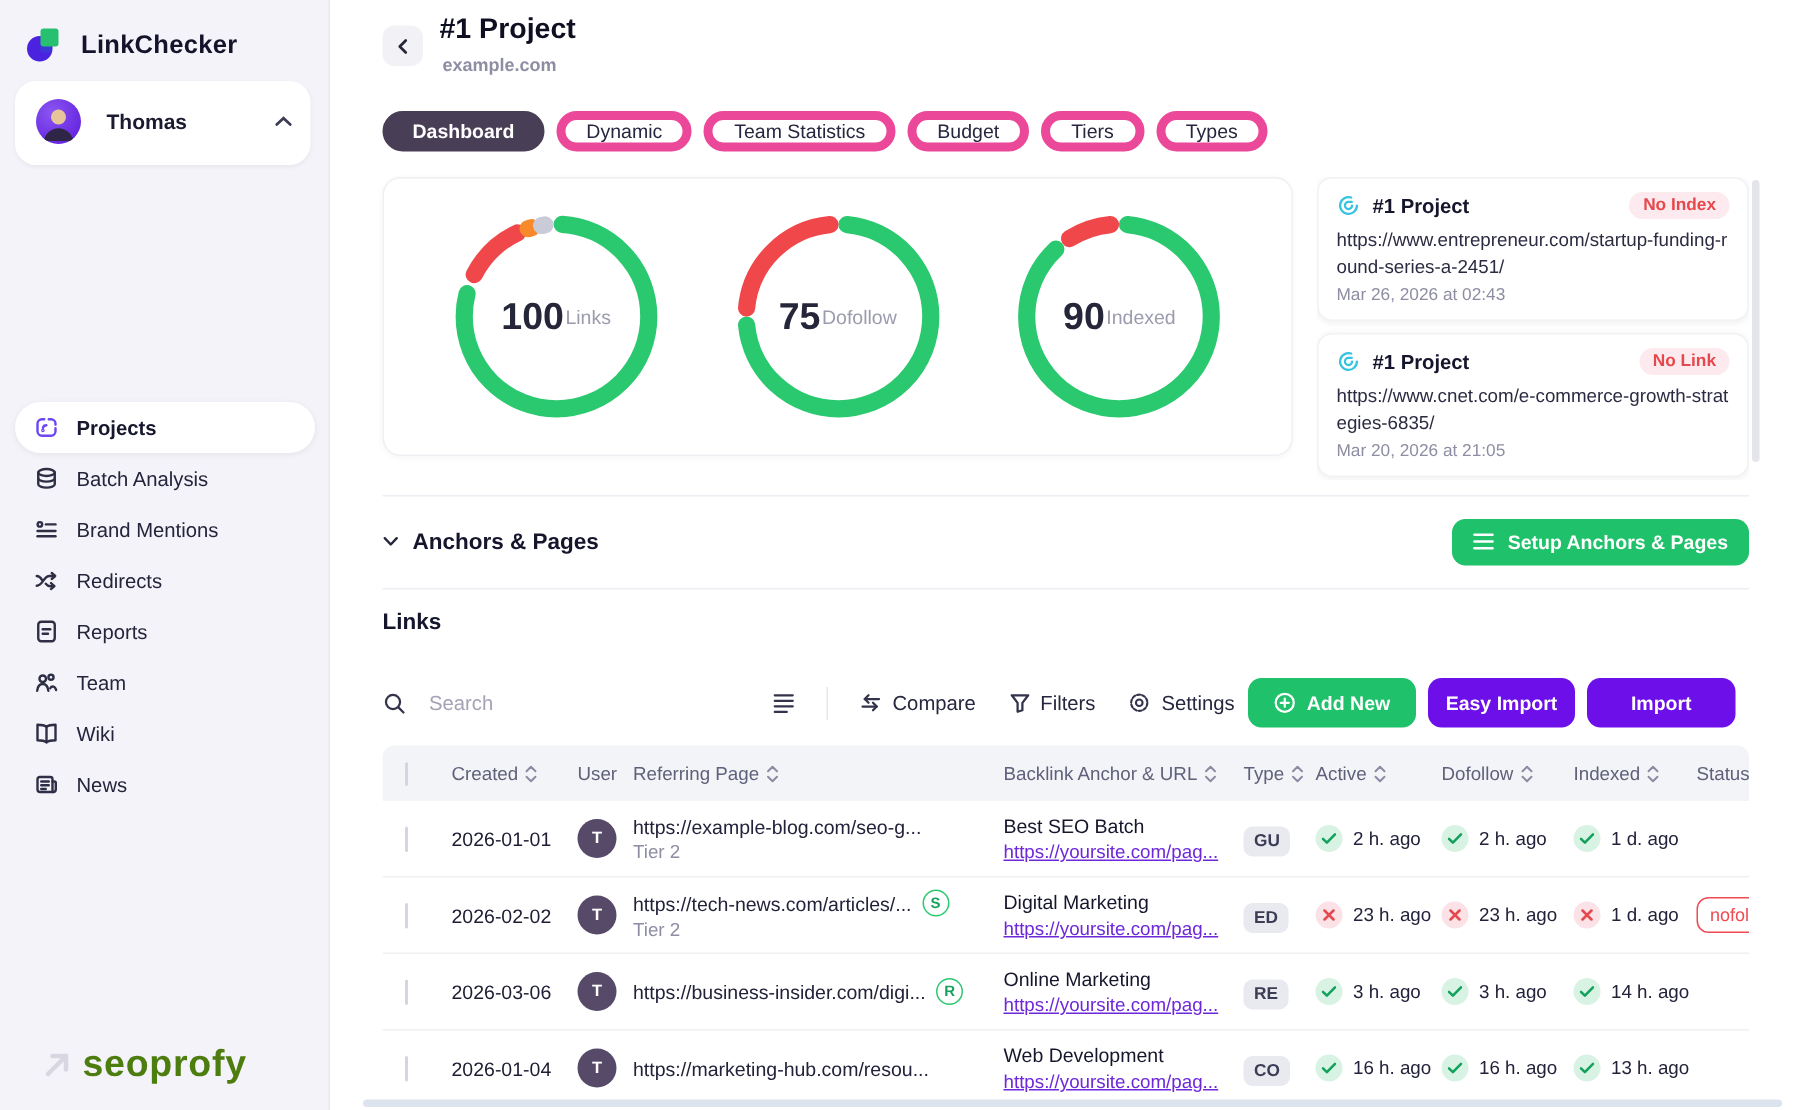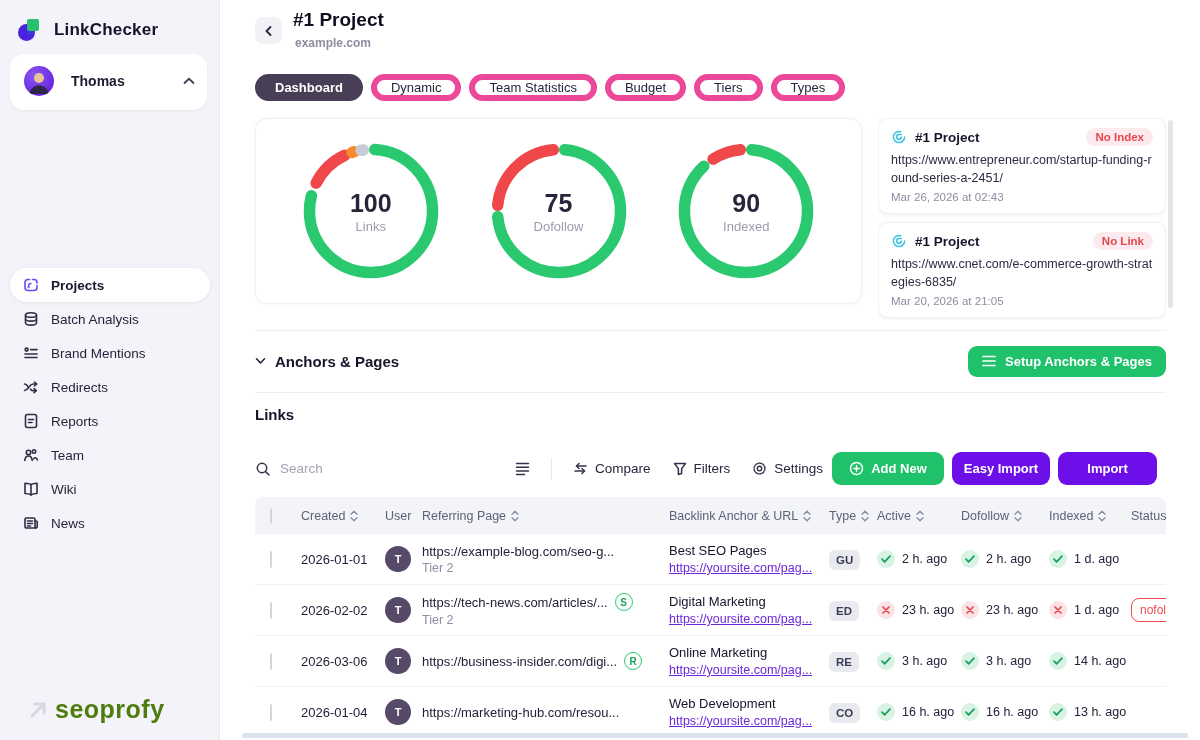--- a/index.html
+++ b/index.html
@@ -40,21 +40,21 @@
   .back-btn { position:absolute; left:35px; top:17px; width:27px; height:27px; background:#f1f1f6; border-radius:8px; display:flex; align-items:center; justify-content:center; cursor:pointer; }
   .page-title { position:absolute; left:73px; top:9px; font-size:19px; font-weight:bold; color:#0f0f22; }
   .page-domain { position:absolute; left:75px; top:36px; font-size:12px; color:#8d8da3;font-weight:bold; }
 
   .tabs { position:absolute; left:35px; top:74px; display:flex; gap:8px; }
   .tab { height:27px; display:flex; align-items:center; padding:0 14px; border-radius:999px; border:6px solid #ec4899; background:#fff; font-size:13px; color:#26263e; cursor:pointer; white-space:nowrap; }
   .tab.active { background:#483e56; border-color:#483e56; color:#fff; font-weight:bold; }
 
   .stats-card { position:absolute; left:35px; top:118px; width:607px; height:186px; border:1px solid #efeff4; border-radius:12px; box-shadow:0 1px 4px rgba(24,24,56,.04); display:flex; align-items:center; justify-content:space-evenly; }
   .donut { position:relative; width:146px; height:146px; }
-  .donut-center { position:absolute; inset:0; display:flex; flex-direction:column; align-items:center; justify-content:center; gap:1px; }
+  .donut-center { position:absolute; inset:0; display:flex; flex-direction:row; align-items:center; justify-content:center; gap:1px; }
   .donut-value { font-size:25px; font-weight:bold; color:#26263a; }
   .donut-label { font-size:13px; color:#9b9bae; }
 
   .notif-panel { position:absolute; left:658px; top:118px; width:288px; height:202px; overflow:hidden; }
   .notif-card { background:#fff; border:1px solid #f1f1f6; border-radius:10px; box-shadow:0 1px 5px rgba(24,24,56,.07); padding:9px 12px 10px; margin-bottom:8px; }
   .notif-head { display:flex; align-items:center; gap:8px; }
   .notif-title { font-size:13.5px; font-weight:bold; color:#15152c; flex:1; }
   .notif-badge { font-size:11.5px; font-weight:bold; color:#e5484d; background:#fdeaee; border-radius:10px; padding:3px 9px; white-space:nowrap; }
   .notif-url { margin-top:6px; font-size:12.5px; color:#2b2b42; line-height:1.4; word-break:break-all; }
   .notif-date { margin-top:4px; font-size:11.5px; color:#8d8da3; }
@@ -63,21 +63,21 @@
   .hdivider { position:absolute; left:35px; width:911px; height:1px; background:#ededf3; }
 
   .anchors-row { position:absolute; left:35px; top:344px; width:911px; height:34px; display:flex; align-items:center; }
   .anchors-title { display:flex; align-items:center; gap:9px; font-size:15px; font-weight:bold; color:#15152c; cursor:pointer; }
   .setup-btn { margin-left:auto; display:flex; align-items:center; gap:9px; background:#1fc16b; color:#fff; font-size:13px; font-weight:bold; border:none; border-radius:9px; padding:8px 14px; cursor:pointer; }
 
   .links-title { position:absolute; left:35px; top:406px; font-size:15px; font-weight:bold; color:#15152c; }
 
   .table-wrap { position:absolute; left:35px; top:440px; width:911px; height:300px; overflow:hidden; }
   .toolbar { height:57px; display:flex; align-items:center; padding-right:9px; }
-  .search-box { display:flex; align-items:center; gap:9px; width:235px; }
+  .search-box { display:flex; align-items:center; gap:15px; width:235px; }
   .search-box input { border:none; outline:none; font-size:13.5px; color:#26263e; width:170px; font-family:"Liberation Sans",sans-serif; }
   .search-box input::placeholder { color:#a3a3b5; }
   .tool-item { display:flex; align-items:center; gap:7px; font-size:13.5px; color:#26263e; cursor:pointer; white-space:nowrap; }
   .vdiv { width:1px; height:22px; background:#e7e7ee; margin:0 21px; }
   .rows-icon { margin-left:25px; cursor:pointer; }
   .gap22 { margin-left:22px; }
   .btn { height:33px; border:none; border-radius:9px; font-size:13px; font-weight:bold; color:#fff; cursor:pointer; font-family:"Liberation Sans",sans-serif; }
   .btn-addnew { margin-left:auto; background:#1fc16b; width:112px; display:flex; align-items:center; justify-content:center; gap:7px; }
   .btn-purple { background:#6c0fe8; }
   .btn-easy { width:98px; margin-left:8px; }
@@ -479,21 +479,21 @@
       <div>
           <span class="row-avatar">T</span>
         </div>
       <div class="ref-cell">
         <div class="ref-line">
             <span class="ref-url">https://example-blog.com/seo-g...</span>
           </div>
         <span class="ref-tier">Tier 2</span>
       </div>
       <div class="bl-cell">
-        <span class="bl-anchor">Best SEO Pages</span>
+        <span class="bl-anchor">Best SEO Batch</span>
         <span class="bl-url">https://yoursite.com/pag...</span>
       </div>
       <div><span class="type-badge">GU</span></div>
       <div class="timecell">
           <span class="okdot">
             <svg class="check" width="10" height="8" viewBox="0 0 10 8" fill="none" stroke="#13a15c" stroke-width="1.7" stroke-linecap="round" stroke-linejoin="round">
               <path d="M1 4.2 3.6 6.8 9 1.2"></path>
             </svg>
           </span>
           <span class="timetext">2 h. ago</span>

